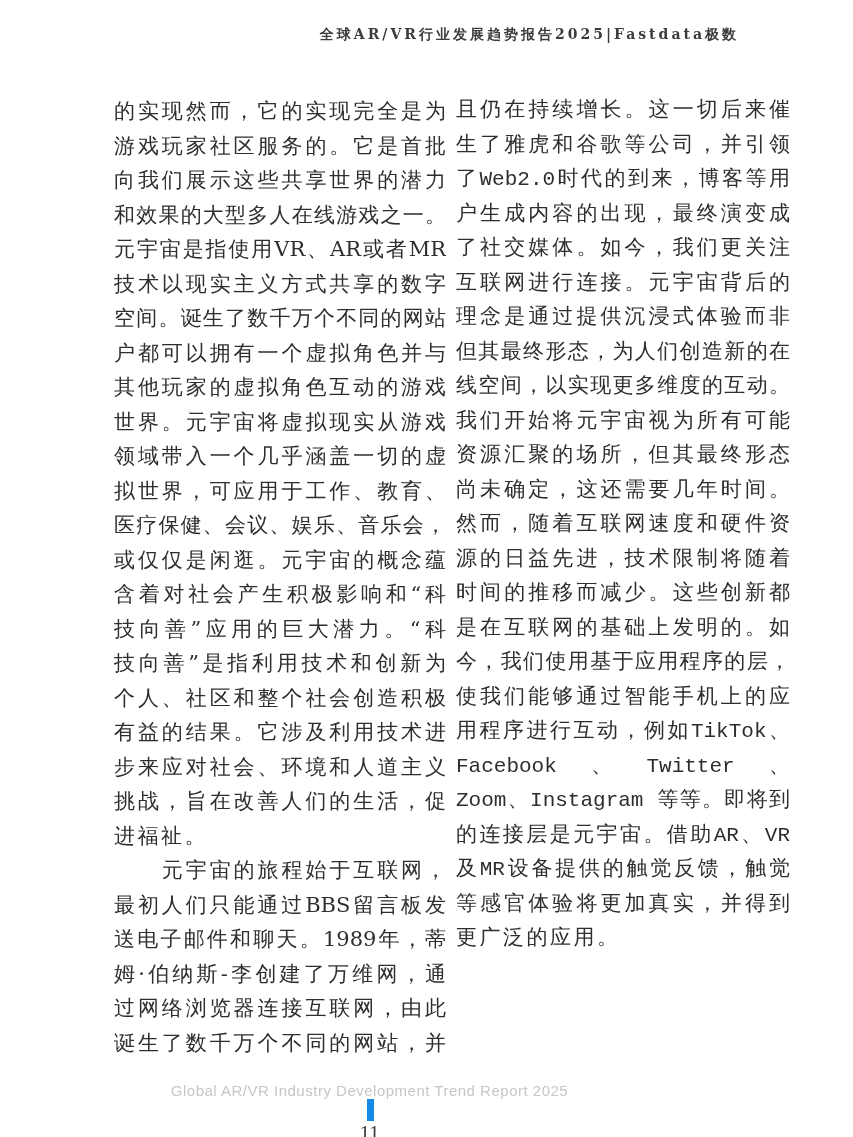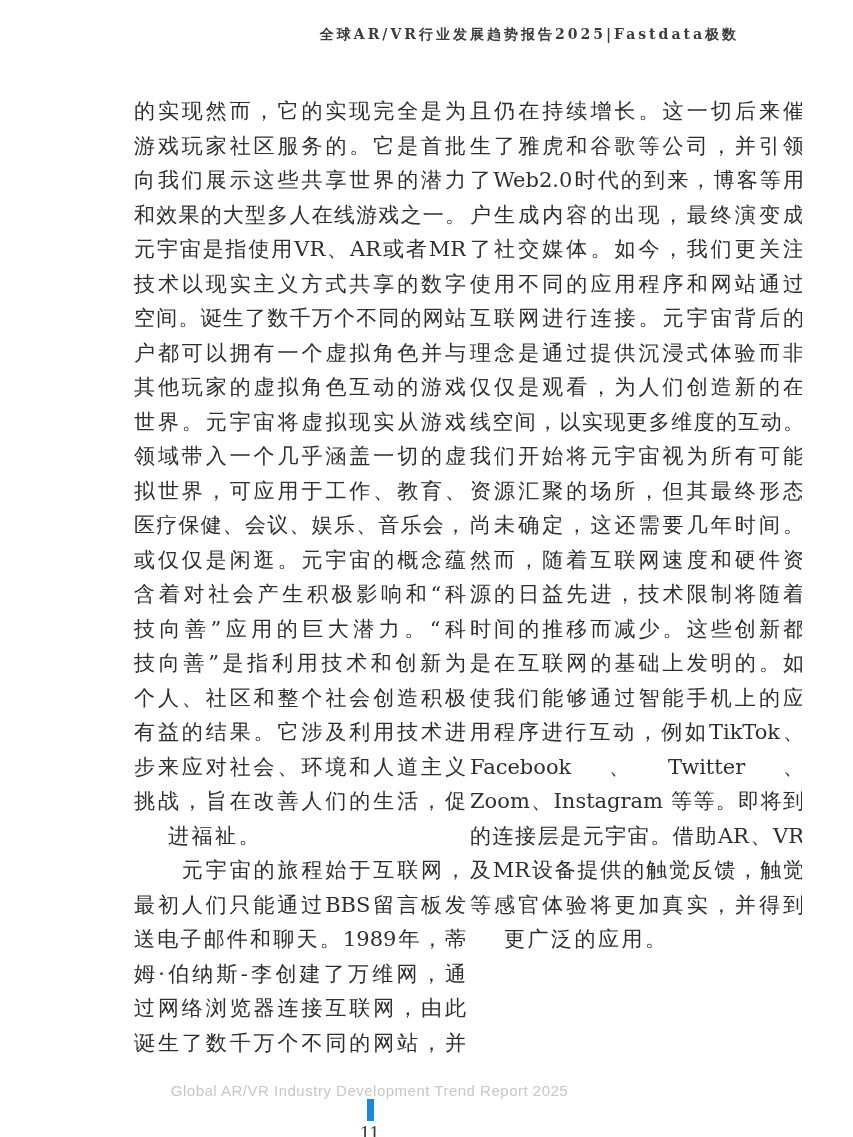--- a/index.html
+++ b/index.html
@@ -22,43 +22,42 @@
     right: 63px;
     text-align: right;
     font-size: 14px;
     font-weight: 600;
     letter-spacing: 3px;
     color: #3c3c3c;
   }
   .content {
     position: absolute;
     top: 94px;
-    left: 134px;
+    left: 114px;
     width: 676px;
     display: flex;
-    gap: 4px;
+    gap: 10px;
   }
   .col {
     color: #2e2e2e;
     font-size: 21px;
   }
   .col-left  { width: 332px; }
-  .col-right { width: 334px; }
+  .col-right { width: 334px; font-family: Liberation Mono, monospace; }
   .line {
     height: 34.5px;
     line-height: 34.5px;
     text-align: justify;
     text-align-last: justify;
     white-space: pre-wrap;
     overflow: hidden;
   }
   .line.end {
     text-align-last: left;
     letter-spacing: 2.5px;
-    margin-left: 34px;
   }
   .page-footer {
     position: absolute;
     left: 0;
     right: 63px;
     top: 1082px;
     display: flex;
     justify-content: flex-end;
     align-items: center;
     font-family: "Liberation Sans", sans-serif;
@@ -118,32 +117,32 @@
         <div class="line">姆·伯纳斯-李创建了万维网，通</div>
         <div class="line">过网络浏览器连接互联网，由此</div>
         <div class="line">诞生了数千万个不同的网站，并</div>
       </div>
     <div class="col col-right">
         <div class="line">且仍在持续增长。这一切后来催</div>
         <div class="line">生了雅虎和谷歌等公司，并引领</div>
         <div class="line">了Web2.0时代的到来，博客等用</div>
         <div class="line">户生成内容的出现，最终演变成</div>
         <div class="line">了社交媒体。如今，我们更关注</div>
-        <div class="line">使用不同的应用程序和网站通过</div>
         <div class="line">互联网进行连接。元宇宙背后的</div>
         <div class="line">理念是通过提供沉浸式体验而非</div>
-        <div class="line">仅仅是观看，为人们创造新的在</div>
+        <div class="line">但其最终形态，为人们创造新的在</div>
         <div class="line">线空间，以实现更多维度的互动。</div>
         <div class="line">我们开始将元宇宙视为所有可能</div>
         <div class="line">资源汇聚的场所，但其最终形态</div>
         <div class="line">尚未确定，这还需要几年时间。</div>
         <div class="line">然而，随着互联网速度和硬件资</div>
         <div class="line">源的日益先进，技术限制将随着</div>
         <div class="line">时间的推移而减少。这些创新都</div>
         <div class="line">是在互联网的基础上发明的。如</div>
+        <div class="line">今，我们使用基于应用程序的层，</div>
         <div class="line">使我们能够通过智能手机上的应</div>
         <div class="line">用程序进行互动，例如TikTok、</div>
         <div class="line">Facebook、Twitter、Snapchat、</div>
         <div class="line">Zoom、Instagram 等等。即将到来</div>
         <div class="line">的连接层是元宇宙。借助AR、VR</div>
         <div class="line">及MR设备提供的触觉反馈，触觉</div>
         <div class="line">等感官体验将更加真实，并得到</div>
         <div class="line end">更广泛的应用。</div>
       </div>
   </div>

